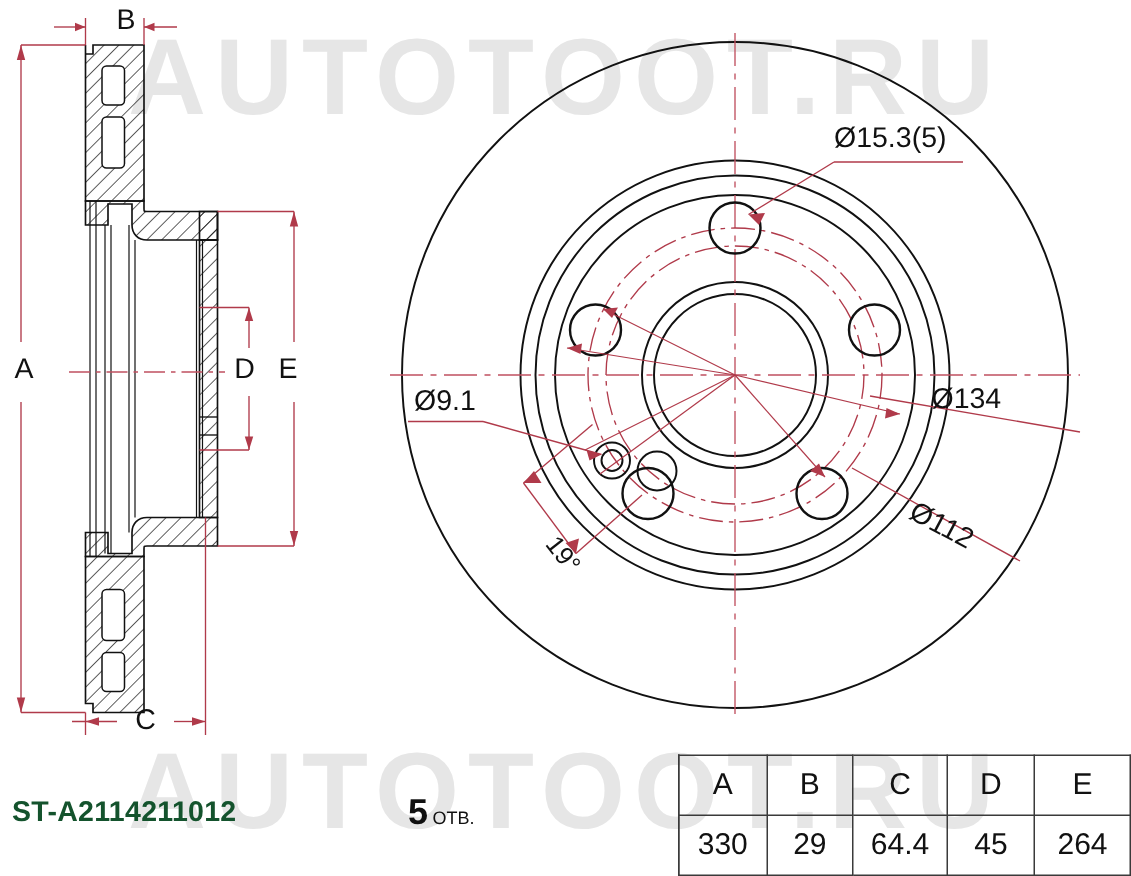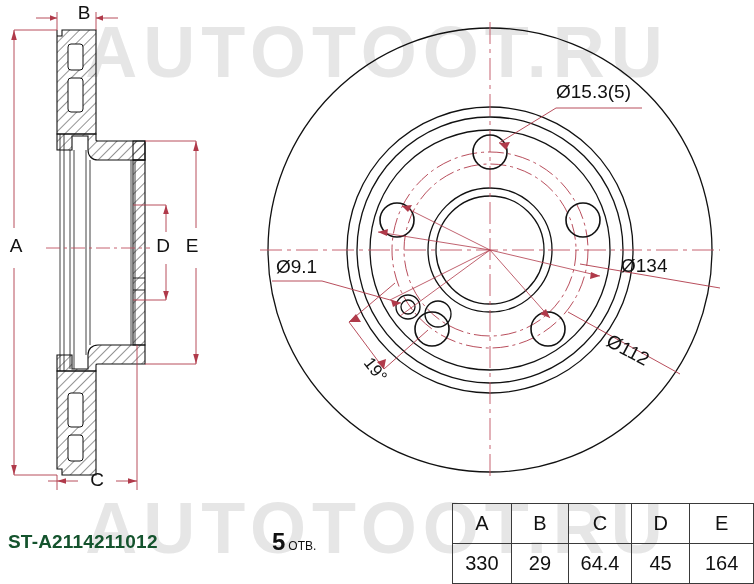--- a/index.html
+++ b/index.html
@@ -319,18 +319,18 @@
         <td class="c-b">B</td>
         <td class="c-c">C</td>
         <td class="c-d">D</td>
         <td class="c-e">E</td>
       </tr>
       <tr>
         <td class="c-a">330</td>
         <td class="c-b">29</td>
         <td class="c-c">64.4</td>
         <td class="c-d">45</td>
-        <td class="c-e">164</td>
+        <td class="c-e">264</td>
       </tr>
     </tbody>
   </table>
 
 </div>
 
 </body></html>

